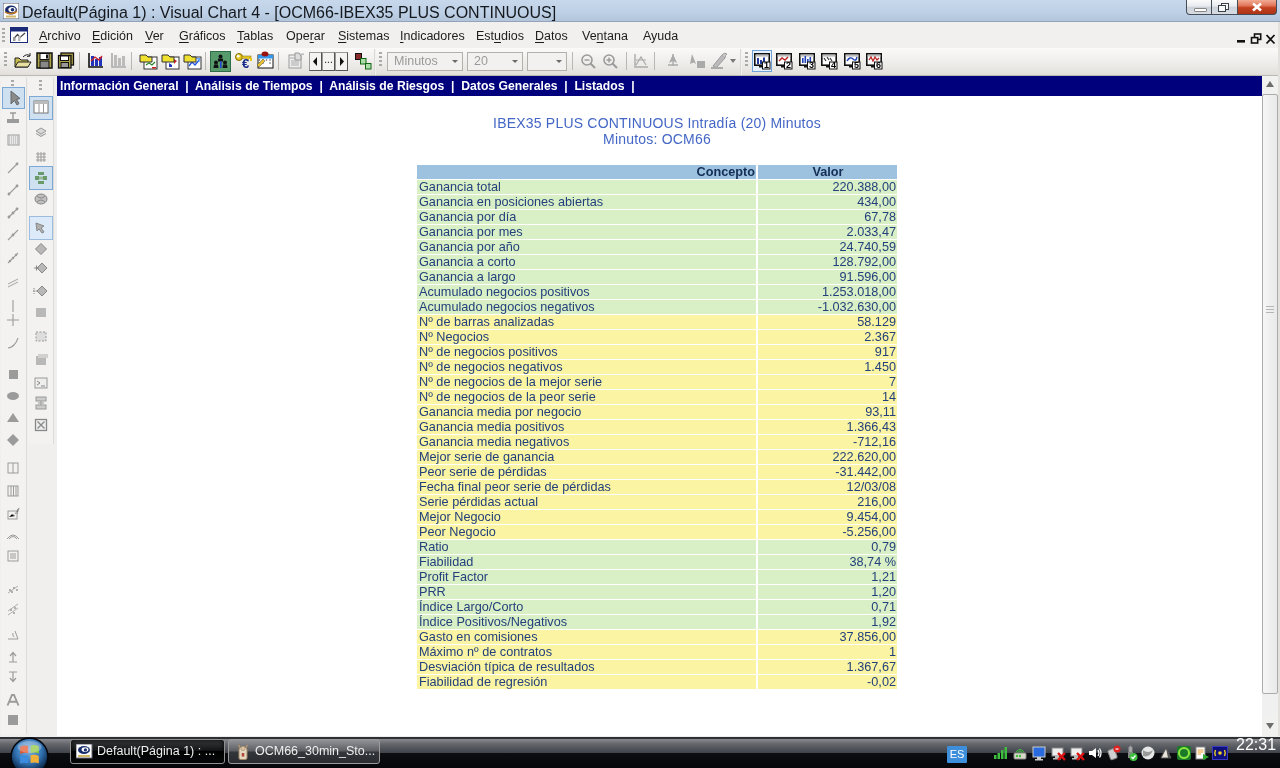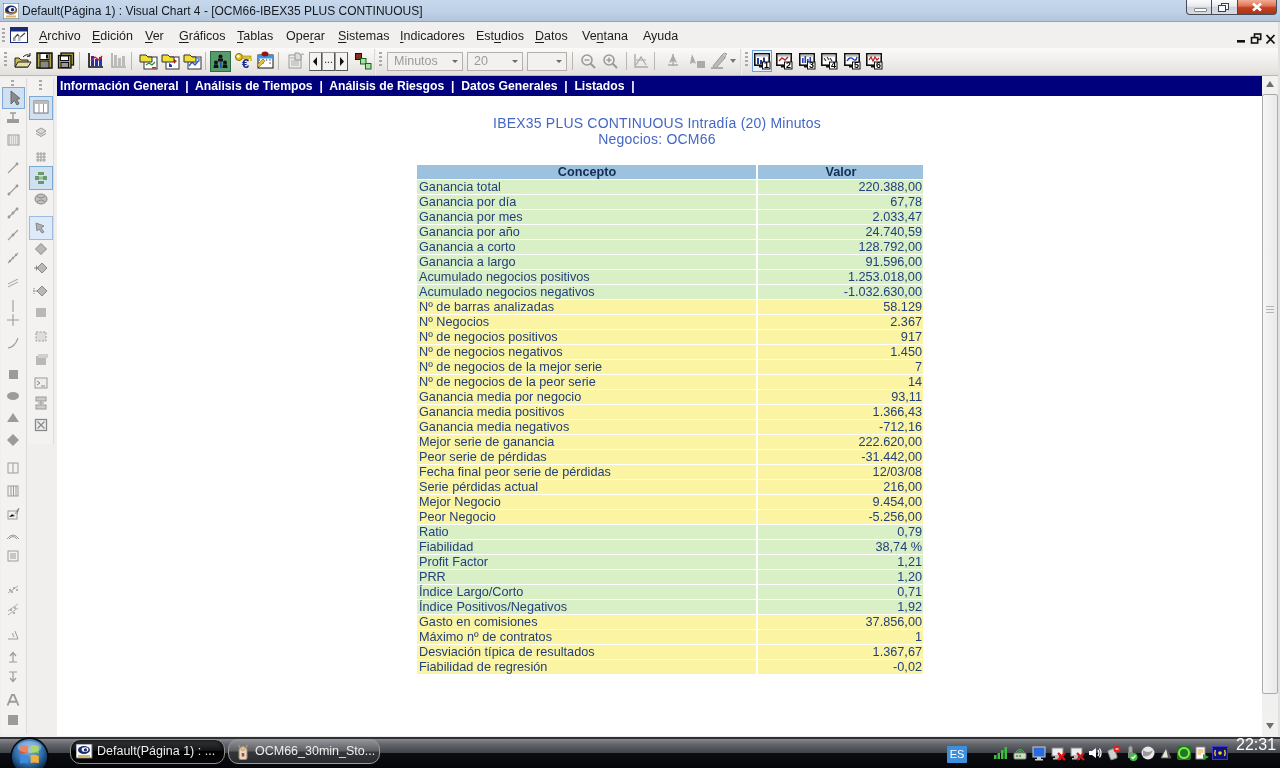--- a/index.html
+++ b/index.html
@@ -1,20 +1,20 @@
 <!DOCTYPE html>
 <html><head><meta charset="utf-8">
 <style>
 *{margin:0;padding:0;box-sizing:border-box;-webkit-font-smoothing:antialiased}
 html,body{width:1280px;height:768px;overflow:hidden;font-family:"Liberation Sans",sans-serif}
 body{position:relative;background:#fff}
 .abs{position:absolute}
 
 #titlebar{left:0;top:0;width:1280px;height:22px;background:linear-gradient(#c8d8ec,#bdd0e6 60%,#b2c5db);border-bottom:1px solid #93a4ba}
-#titletext{left:22px;top:4px;font-size:12px;color:#15191e}
+#titletext{left:22px;top:4px;font-size:16px;color:#15191e}
 #capbtns{right:3px;top:0;height:16px;display:flex}
 .cap{height:15px;border:1px solid #454c55;border-top:none;background:linear-gradient(#fbfbfb,#e7eaee 45%,#ccd2da 50%,#d8dde3);position:relative}
 .cap.min{width:26px;border-radius:0 0 0 4px}
 .cap.max{width:25px;border-left:none;border-right:none}
 .cap.close{width:40px;border-radius:0 0 4px 0;background:linear-gradient(#f2ac95,#e0765a 40%,#c2421f 55%,#ad3417)}
 
 #menubar{left:0;top:22px;width:1280px;height:26px;background:#f1f0ee}
 .menuitem{position:absolute;top:29px;font-size:12.5px;color:#1c1c1c}
 .menuitem u{text-underline-offset:2px}
 
@@ -32,27 +32,27 @@
 #rsb{left:1262px;top:76px;width:16px;height:660px;background:#f0f0f0}
 #redge{left:1278px;top:22px;width:2px;height:714px;background:#e3e1de}
 .sbbtn{position:absolute;left:1262px;width:16px;height:18px;background:#f1f1ef}
 .sbthumb{position:absolute;left:1262px;width:16px;background:linear-gradient(90deg,#f6f6f6,#e9e9e9);border:1px solid #ababab;border-radius:2px}
 
 #rtitle1{left:57px;top:115px;width:1200px;text-align:center;color:#4467c6;font-size:14px;letter-spacing:.2px}
 #rtitle2{left:57px;top:131px;width:1200px;text-align:center;color:#4467c6;font-size:14px;letter-spacing:.2px}
 #rtable{left:417px;top:165px;border-collapse:separate;border-spacing:0;font-size:12.7px;color:#23407c;table-layout:fixed}
 #rtable td{height:15px;padding:0 1px 0 2px;border-bottom:1px solid #fff;overflow:hidden;white-space:nowrap}
 #rtable .c1{width:341px;border-right:2px solid #fff}
-#rtable .c2{width:165px;text-align:right}
-#rtable .hdr td{height:14px;background:#9cc2df;color:#142d55;font-weight:bold;text-align:center;font-size:12.7px}
+#rtable .c2{width:139px;text-align:right}
+#rtable .hdr td{height:14px;background:#9cc2df;color:#142d55;font-weight:bold;text-align:right;font-size:12.7px}
 .g td{background:#d9efc6}
 .y td{background:#fbf5a3}
 
 #taskbar{left:0;top:736px;width:1280px;height:32px;background:linear-gradient(#ededed 0,#ededed 1.5px,#2f3033 1.5px,#2f3033 3.5px,#85878c 3.5px,#64666b 8px,#3f434a 17px,#0b0d11 17px,#080a0e 24px,#05060a 32px)}
-.taskbtn{position:absolute;top:739px;height:25px;border-radius:10px;color:#eee;font-size:12.5px;line-height:23px}
+.taskbtn{position:absolute;top:739px;height:25px;border-radius:3px;color:#eee;font-size:12.5px;line-height:23px}
 #tb1{left:70px;width:155px;background:linear-gradient(#3a3b3d,#141517 45%,#000 50%,#0a0b0d);border:1px solid #8f8f8f;box-shadow:inset 0 0 5px #000}
 #tb2{left:228px;width:152px;background:linear-gradient(#929398,#5b5d61 48%,#33363a 52%,#292b2f);border:1px solid #9a9a9a}
 #clock{position:absolute;left:1236px;top:736px;width:44px;color:#fff;font-size:16px}
 #es{position:absolute;left:947px;top:746px;width:20px;height:17px;background:#3d8edb;color:#fff;font-size:11px;text-align:center;line-height:17px;border-radius:1px}
 </style></head>
 <body>
 
 <div id="titlebar" class="abs"></div>
 <svg class="abs" style="left:3px;top:3px" width="16" height="16">
     <rect x="0" y="0" width="16" height="16" fill="#fff" stroke="#555"></rect>
@@ -315,30 +315,34 @@
       <text x="10" y="15" font-size="9" font-weight="bold" fill="#000" font-family="Liberation Sans">6</text>
     </svg>
   </div>
 
 <div id="leftstrip" class="abs"></div>
 <div id="lc1bg" class="abs"></div>
 <div id="lc2bg" class="abs"></div>
 <div id="navbar" class="abs">Información General&nbsp; |&nbsp; Análisis de Tiempos&nbsp; |&nbsp; Análisis de Riesgos&nbsp; |&nbsp; Datos Generales&nbsp; |&nbsp; Listados&nbsp; |</div>
 <div id="content" class="abs"></div>
 <div id="rtitle1" class="abs">IBEX35 PLUS CONTINUOUS Intradía (20) Minutos</div>
-<div id="rtitle2" class="abs">Negocios: OCM66</div>
+<div id="rtitle2" class="abs">Minutos: OCM66</div>
 <table id="rtable" class="abs">
 <tbody>
       <tr class="hdr">
         <td class="c1">Concepto</td>
         <td class="c2" style="text-align:center">Valor</td>
       </tr>
 <tr class="g">
         <td class="c1">Ganancia total</td>
         <td class="c2">220.388,00</td>
+      </tr>
+<tr class="g">
+        <td class="c1">Ganancia en posiciones abiertas</td>
+        <td class="c2">434,00</td>
       </tr>
 <tr class="g">
         <td class="c1">Ganancia por día</td>
         <td class="c2">67,78</td>
       </tr>
 <tr class="g">
         <td class="c1">Ganancia por mes</td>
         <td class="c2">2.033,47</td>
       </tr>
 <tr class="g">

